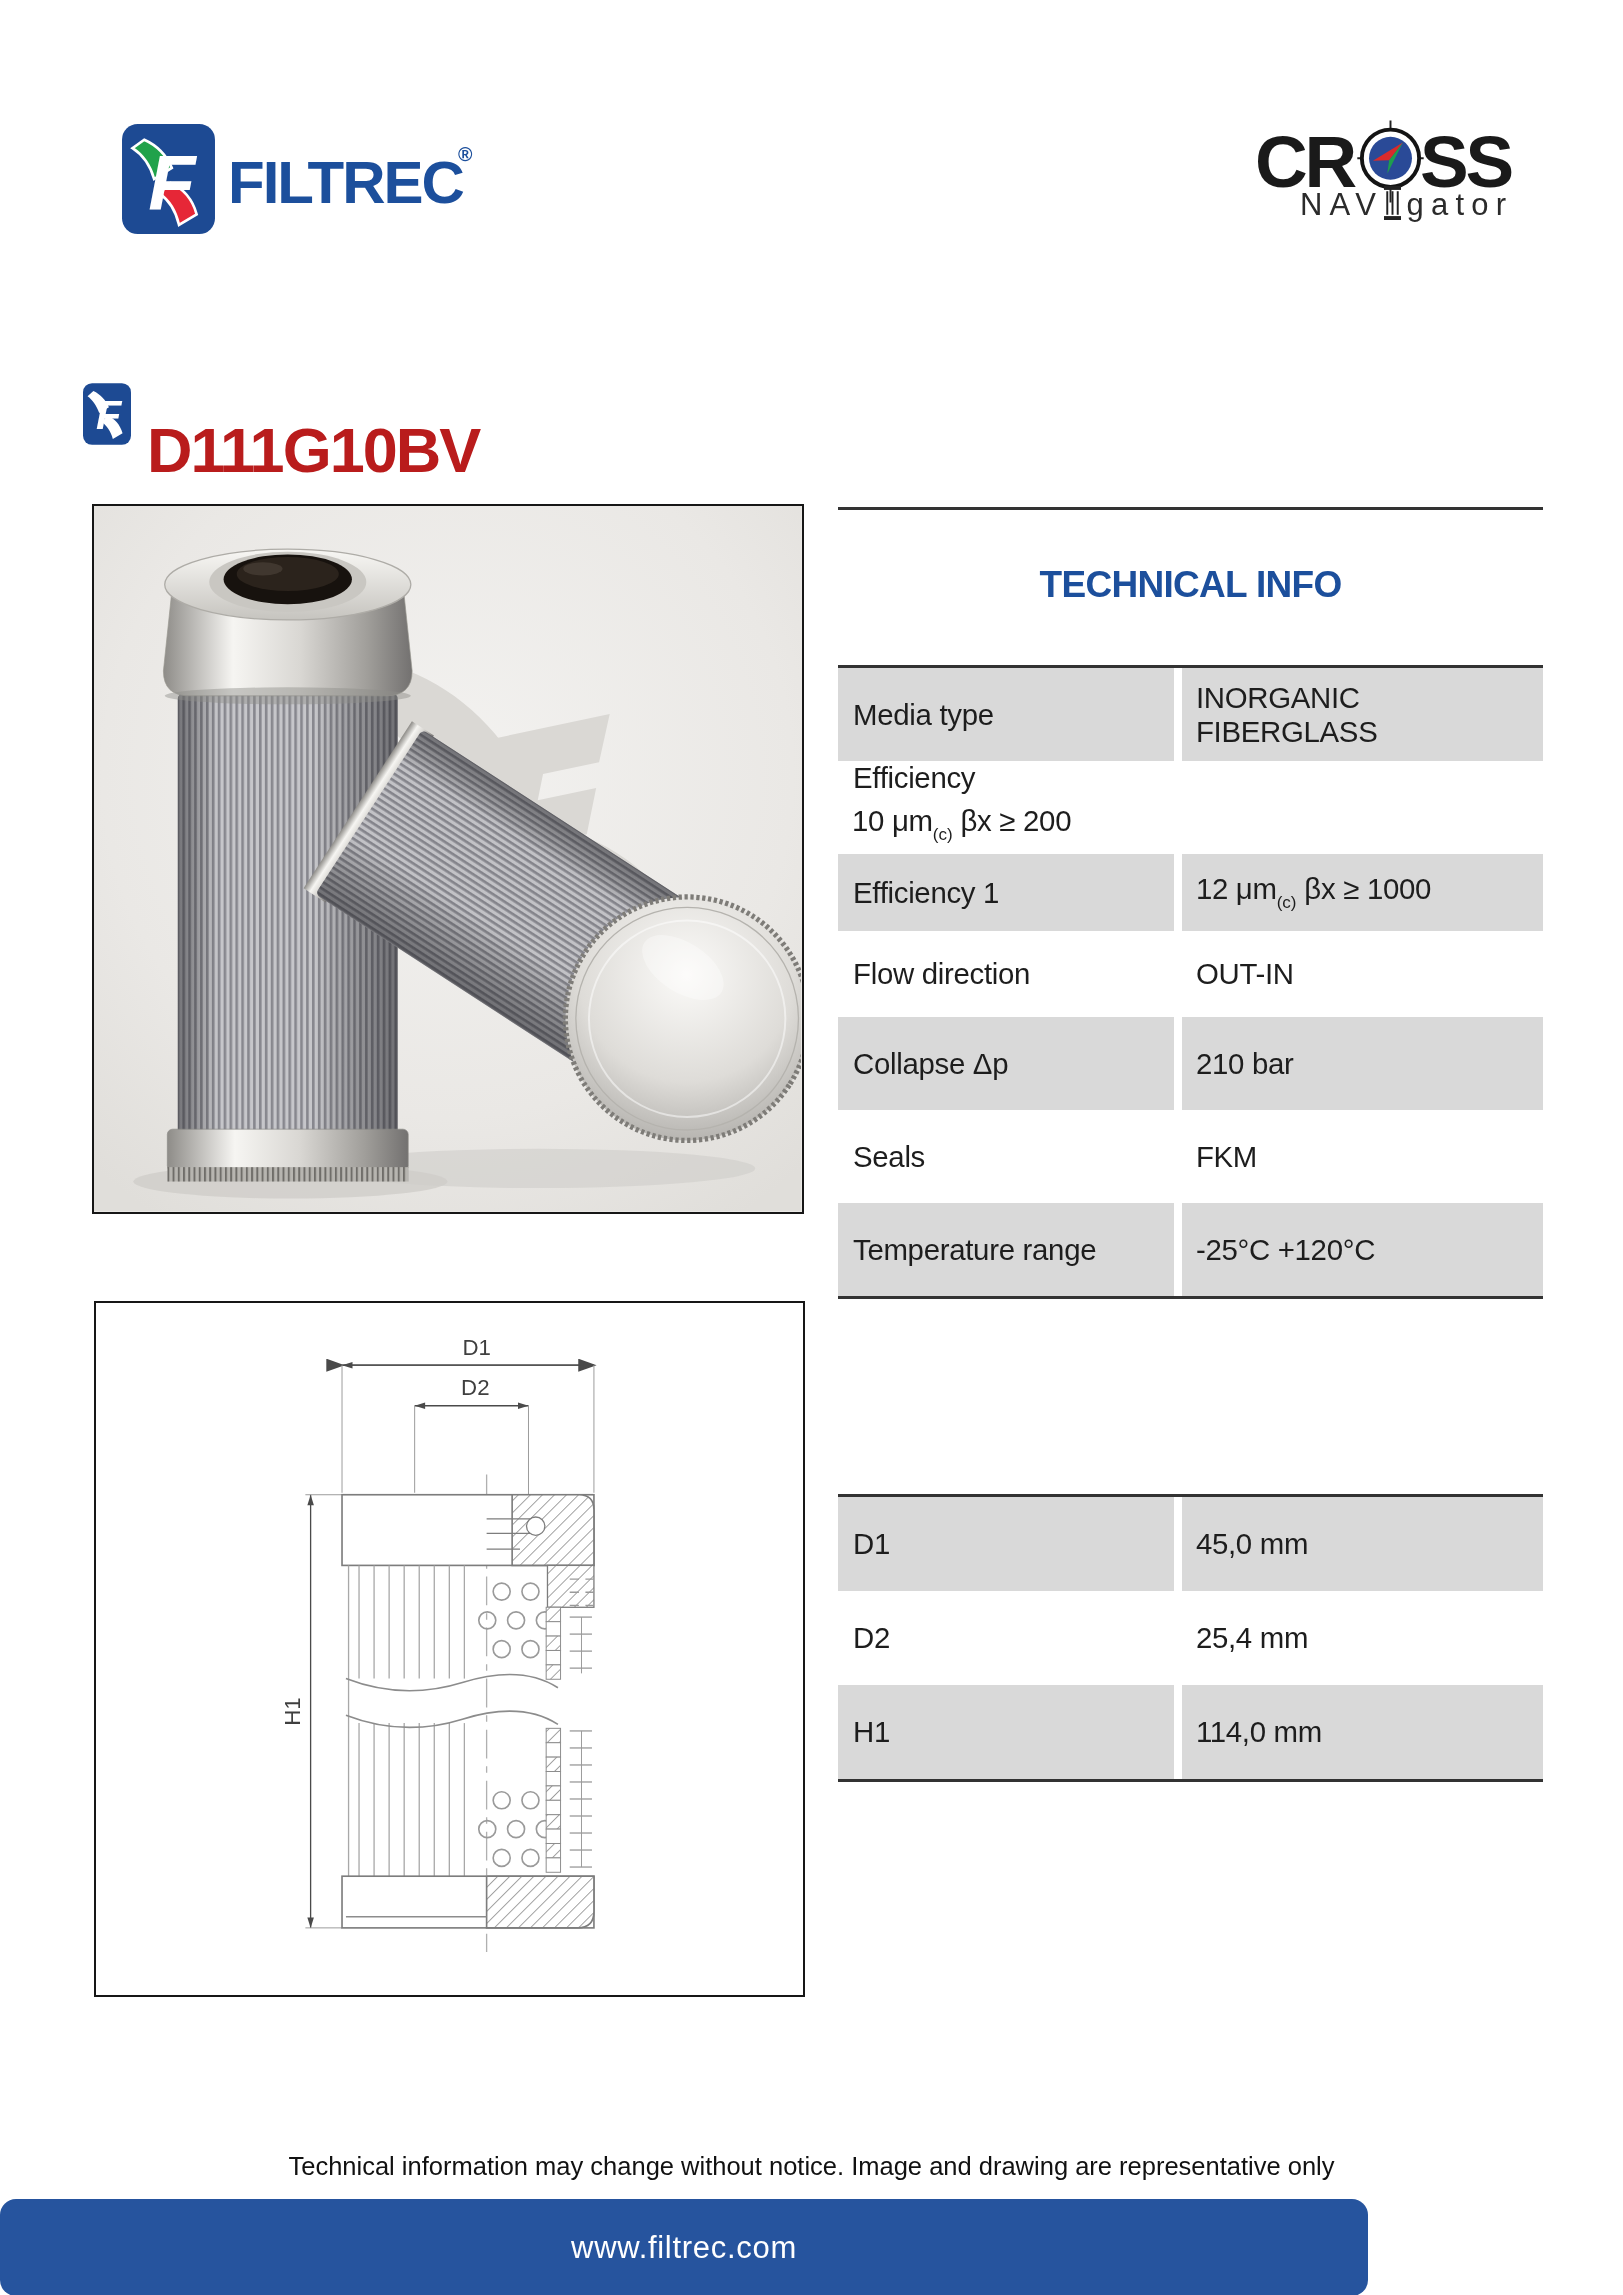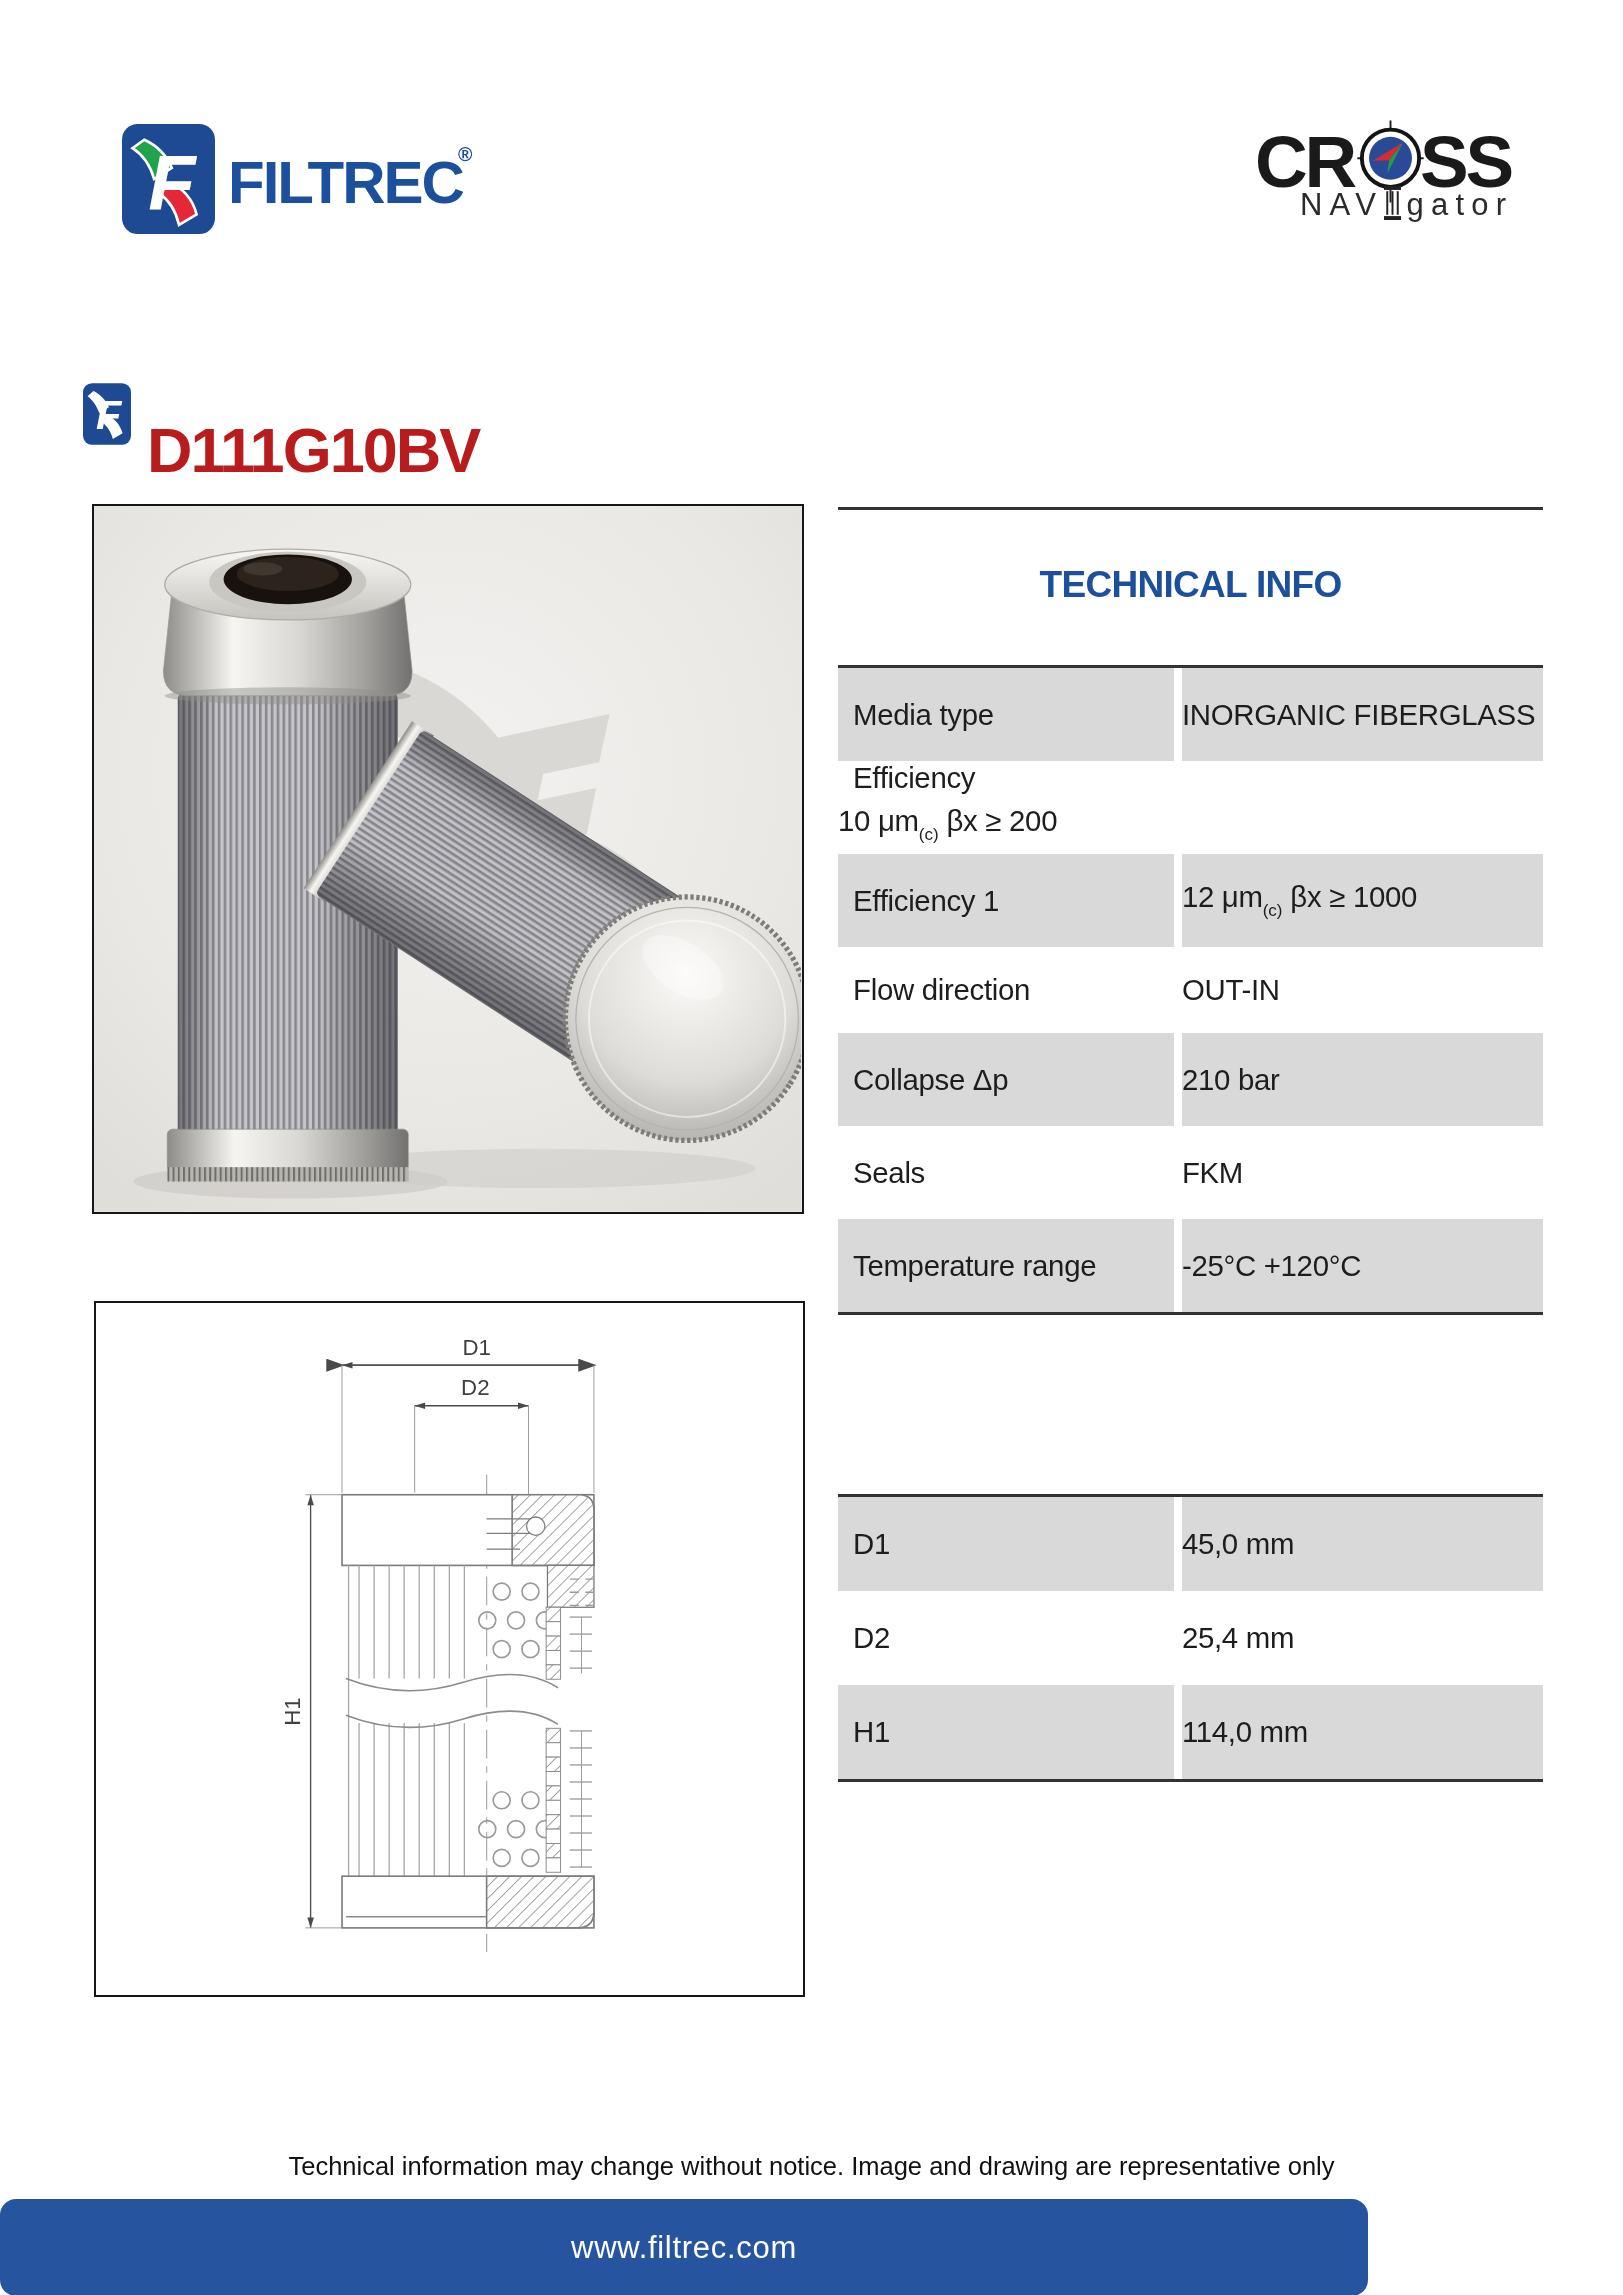--- a/index.html
+++ b/index.html
@@ -35,21 +35,21 @@
     font-size:37px; font-weight:bold; letter-spacing:-0.7px; color:#1c4f9c;
   }
   .info-table {
     position:absolute; left:838px; width:705px;
     border-top:3.3px solid #333333; border-bottom:3.3px solid #333333; box-sizing:border-box;
   }
   .trow { display:flex; }
   .trow .cell { box-sizing:border-box; display:flex; align-items:center; font-size:29.4px; color:#1d1d1d; letter-spacing:-0.3px; }
   .trow .cell-label { width:336px; padding-left:15px; }
   .trow .cell-gap   { width:7.9px; }
-  .trow .cell-value { flex:1; padding-left:0; }
+  .trow .cell-value { flex:1; padding-left:14px; }
   .trow.gray .cell-label, .trow.gray .cell-value { background:#d9d9d9; }
   .cell sub { font-size:17px; vertical-align:-9.2px; letter-spacing:0; }
   
   .disclaimer {
     position:absolute; left:0; top:2152px; width:1623px; text-align:center;
     font-size:25.5px; color:#111111;
   }
   .footer-bar {
     position:absolute; left:0; top:2199px; width:1368px; height:97px; background:#26549e;border-radius:16px;
   }
@@ -201,21 +201,21 @@
           <span>INORGANIC FIBERGLASS</span>
         </div>
       </div>
       <div class="trow" style="height: 93px; flex-direction: column;">
         <div class="cell cell-label">Efficiency</div>
         <div class="cell-gap"></div>
         <div class="cell cell-value">
           <span>10 μm<sub>(c)</sub> βx ≥ 200</span>
         </div>
       </div>
-      <div class="trow gray" style="height: 93px;">
+      <div class="trow gray" style="height: 77px;">
         <div class="cell cell-label">Efficiency 1</div>
         <div class="cell-gap"></div>
         <div class="cell cell-value">
           <span>12 μm<sub>(c)</sub> βx ≥ 1000</span>
         </div>
       </div>
       <div class="trow" style="height: 86px;">
         <div class="cell cell-label">Flow direction</div>
         <div class="cell-gap"></div>
         <div class="cell cell-value">

